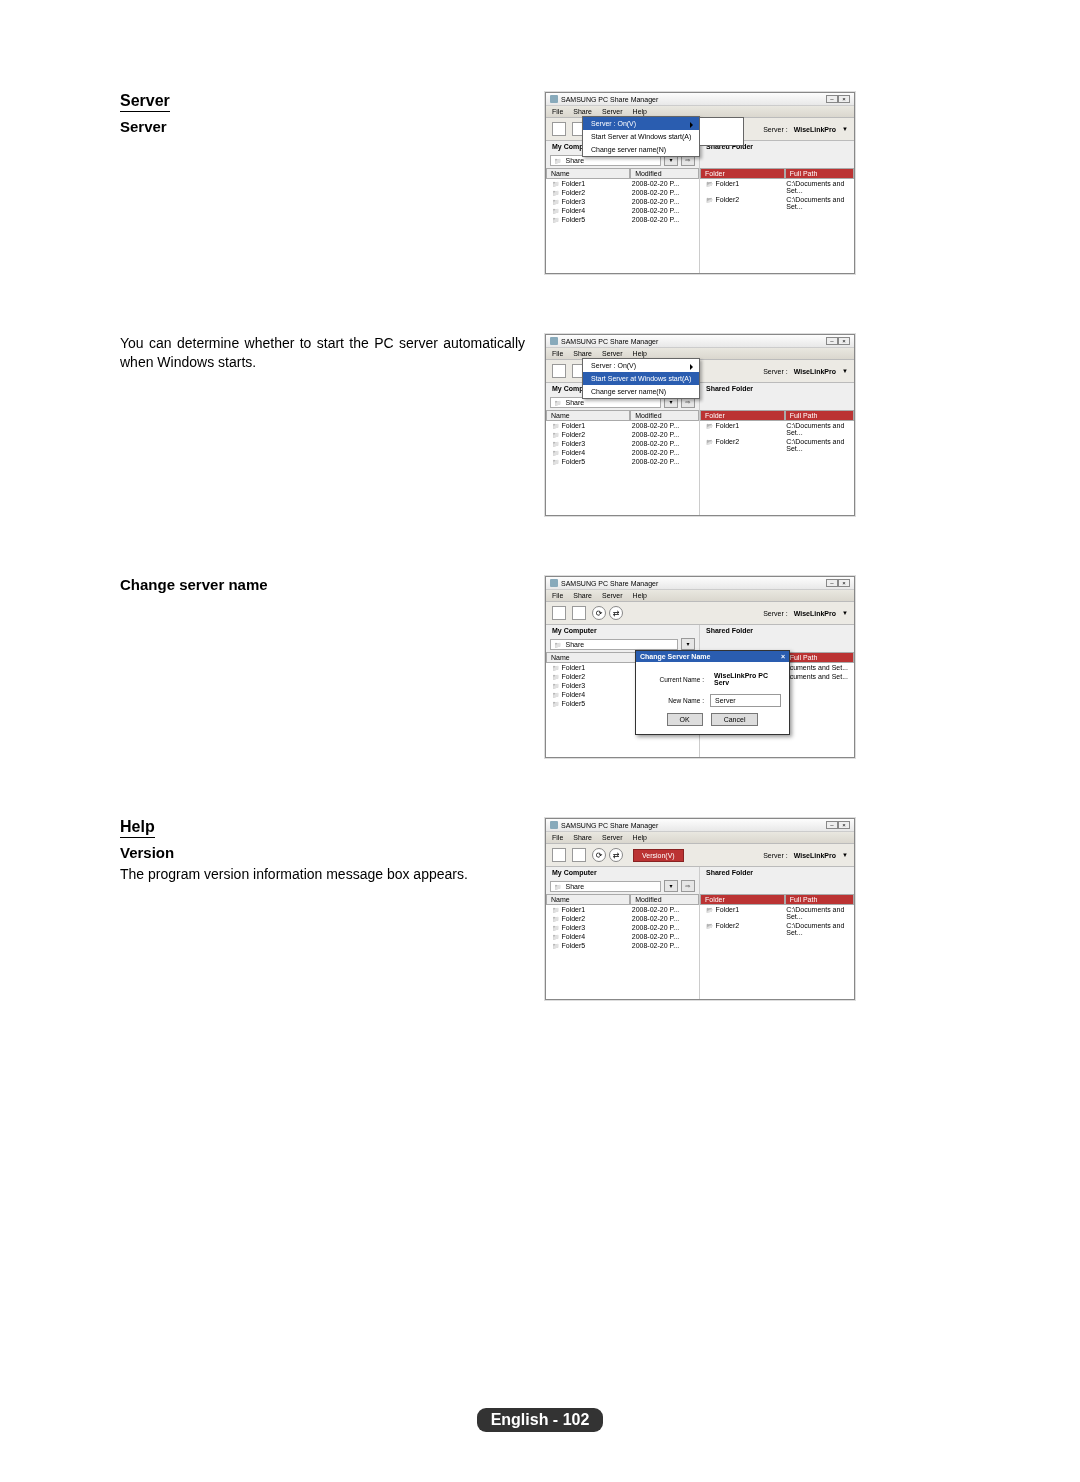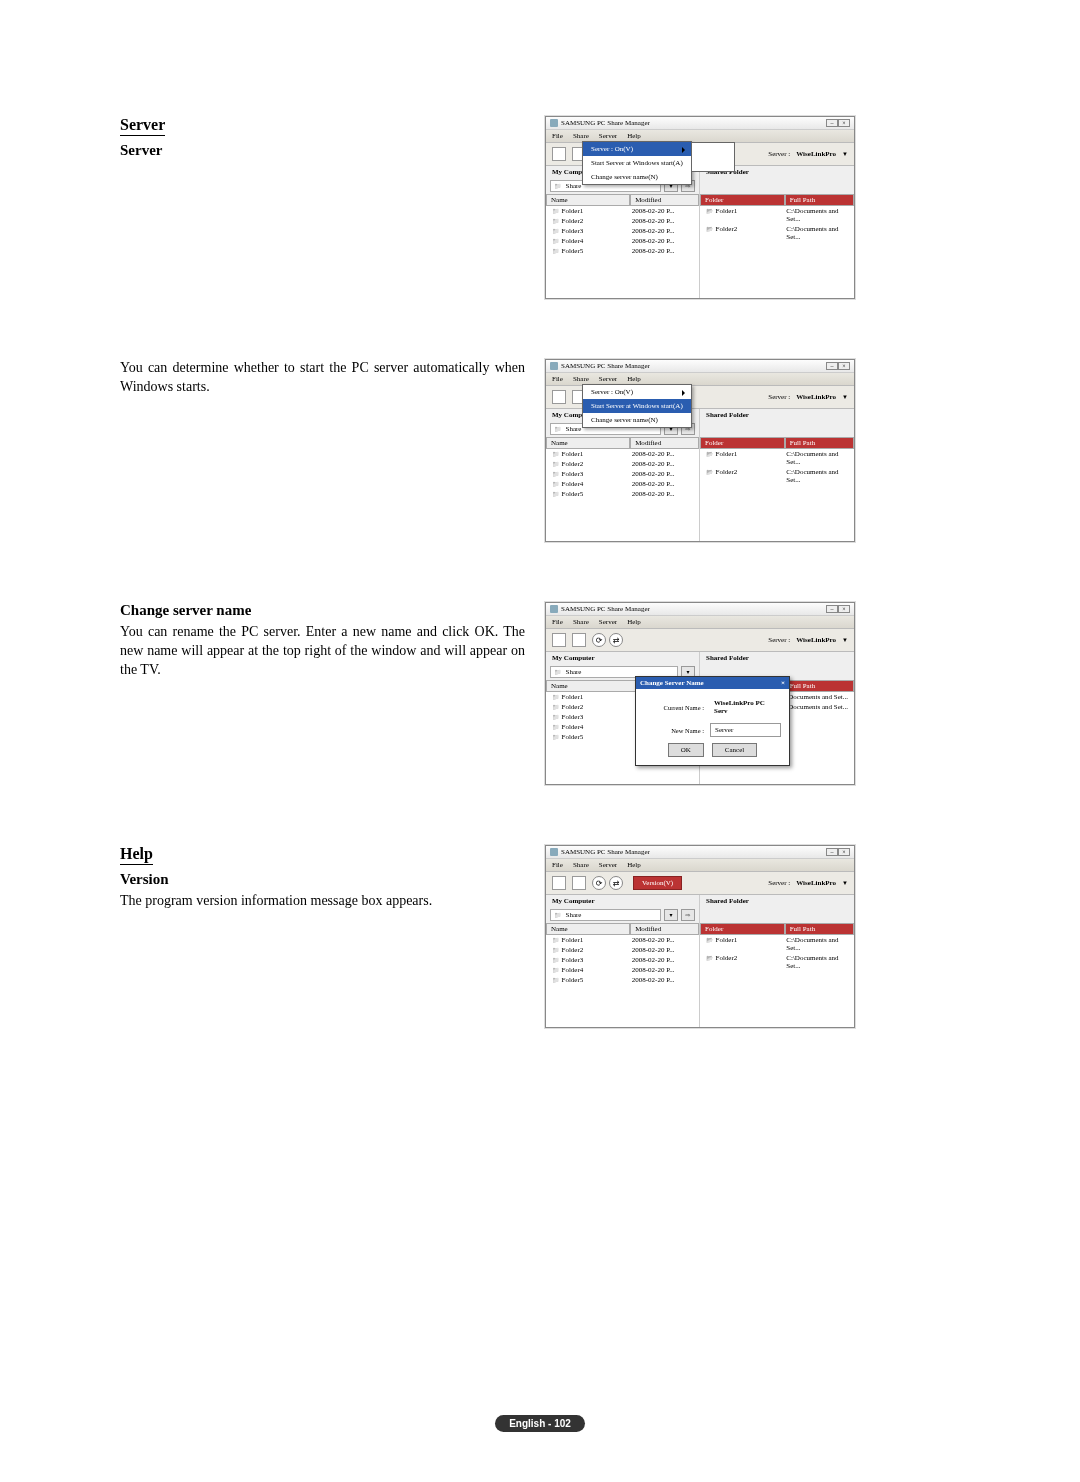--- a/index.html
+++ b/index.html
@@ -6,23 +6,22 @@
   body {
     margin: 0;
     background: #fff;
     font-family: Arial, Helvetica, sans-serif;
     color: #000;
     width: 1080px;
     height: 1482px;
     position: relative;
   }
   .page {
-    padding: 116px 120px 60px 120px;
+    padding: 92px 120px 60px 120px;
     width: 100%;
-    font-family: Liberation Serif, serif;
   }
   .section { margin-bottom: 60px; display: flex; gap: 20px; }
   .leftcol { flex: 0 0 405px; }
   .rightcol { flex: 1; }
   .underlined-heading {
     font-weight: bold;
     font-size: 16px;
     margin-bottom: 6px;
     border-bottom: 1.5px solid #000;
     display: inline-block;
@@ -41,21 +40,21 @@
   .footer {
     position: absolute;
     bottom: 50px;
     left: 0; right: 0;
     text-align: center;
   }
   .footer-pill {
     display: inline-block;
     background: #333;
     color: #fff;
-    font-size: 10px;
+    font-size: 16px;
     font-weight: bold;
     padding: 3px 14px;
     border-radius: 9px;
   }
 
   
   .win {
     width: 310px;
     border: 1px solid #888;
     font-size: 7px;
@@ -337,21 +336,20 @@
             </div>
           </div>
         </div>
       </div>
     </div>
   </div>
 
   <div class="section">
     <div class="leftcol">
       <div class="subheading">Change server name</div>
-      <div class="bodytext">You can rename the PC server. Enter a new name and click OK. The new name will appear at the top right of the window and will appear on the TV.</div>
     </div>
     <div class="rightcol">
       <div class="win-wrap">
         <div class="win">
           <div class="win-titlebar">
             <div class="t-left">
                 <span class="title-icon"></span>
                 <span>SAMSUNG PC Share Manager</span>
               </div>
             <div class="win-ctrl">

